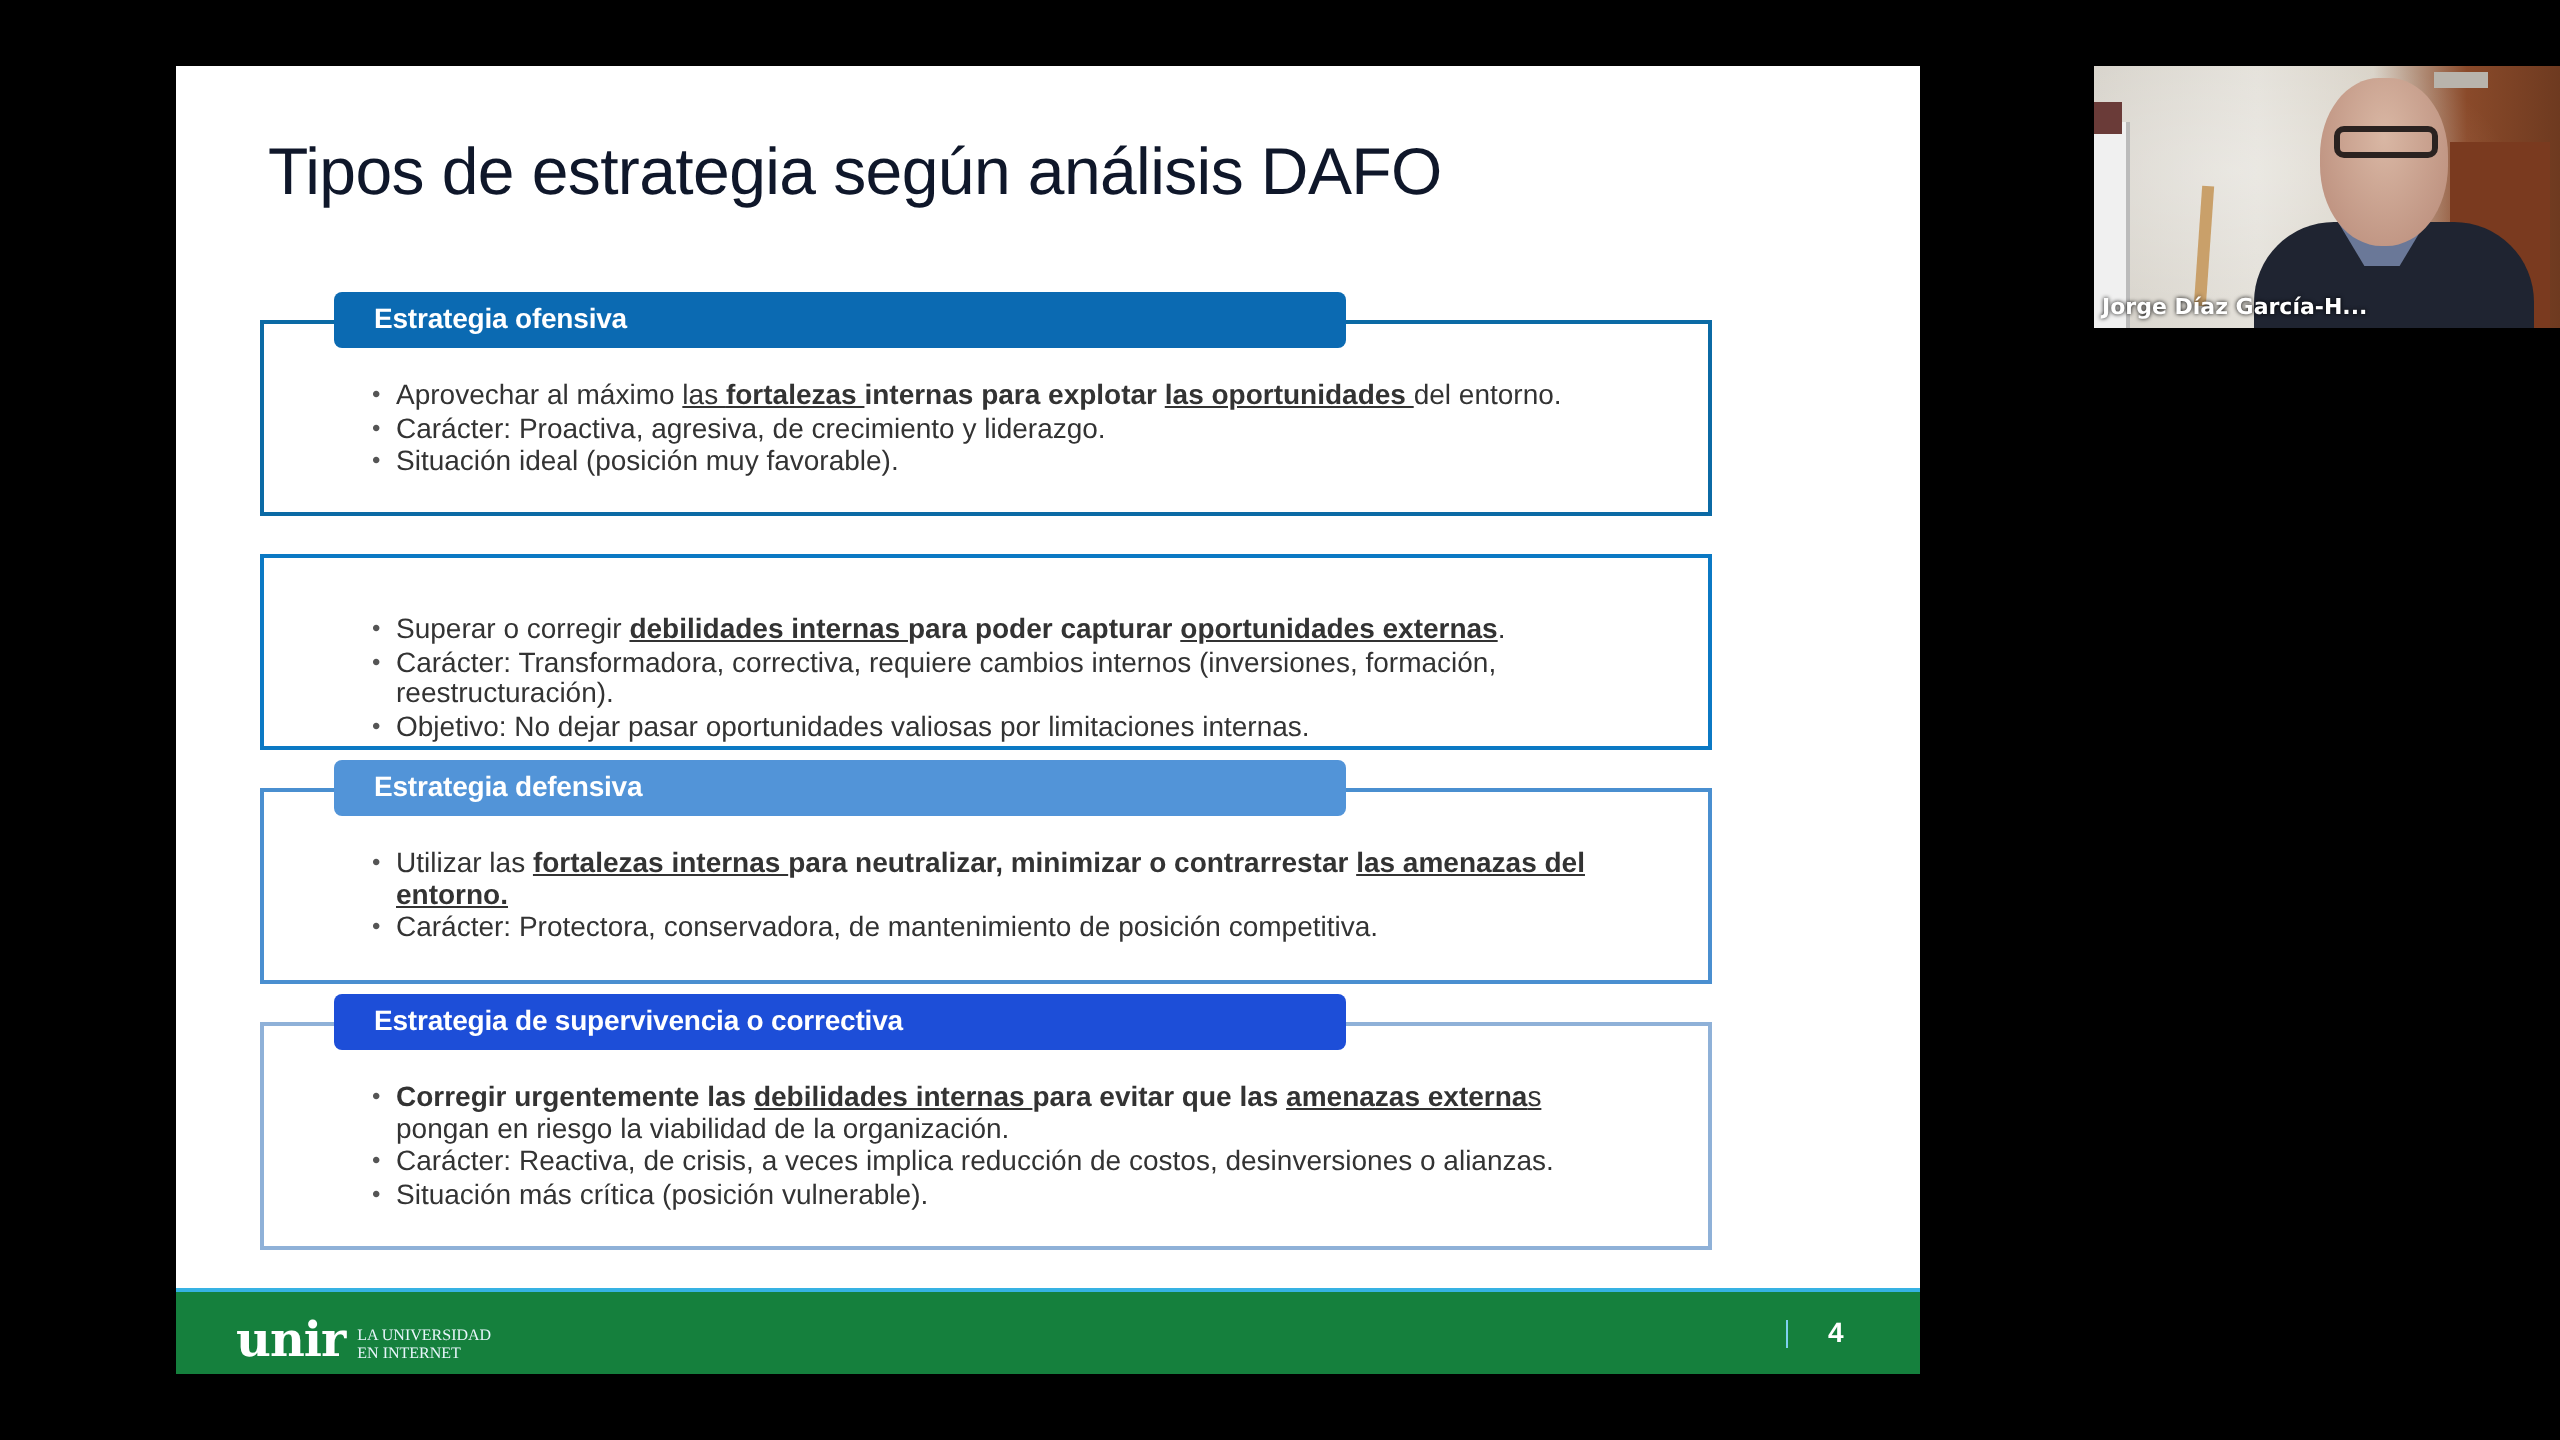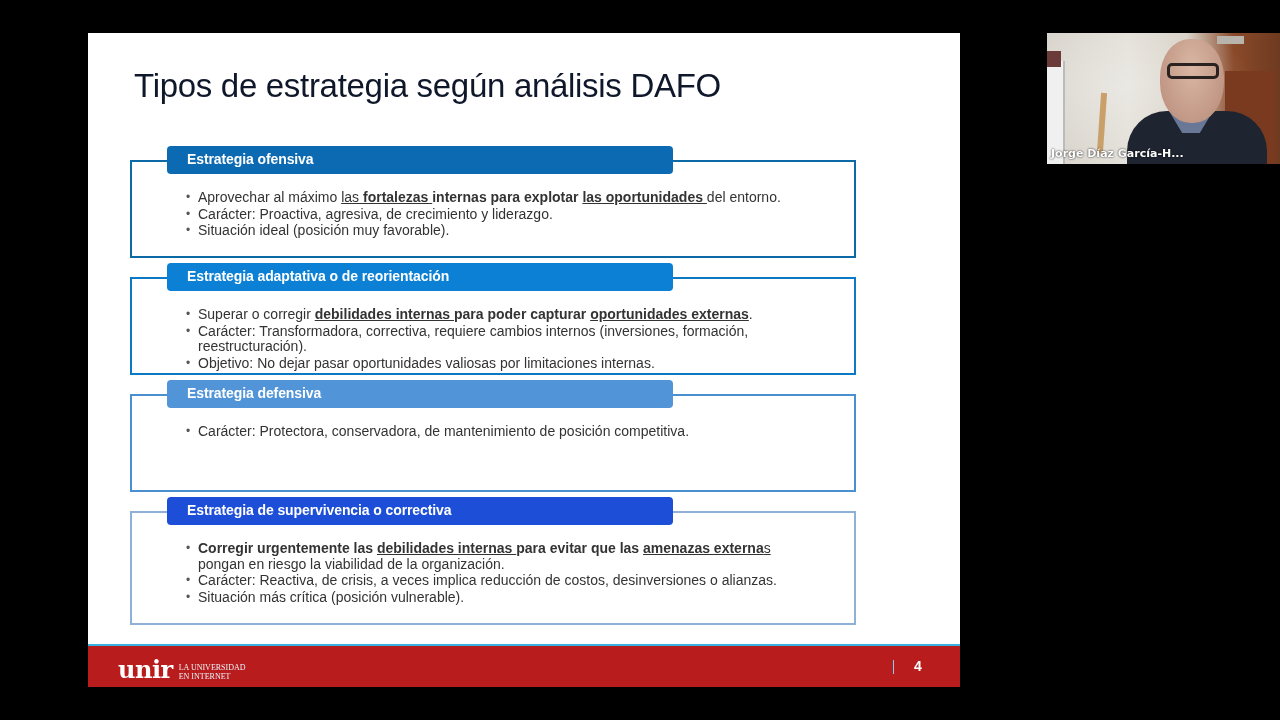--- a/index.html
+++ b/index.html
@@ -47,21 +47,21 @@
   #s3 { top: 347px; height: 112px; }
   #s3 .box { height: 98px; border-color: #4a8fd0; }
   #s3 .header { background: #5294d8; }
 
   #s4 { top: 464px; height: 128px; }
   #s4 .box { height: 114px; border-color: #8fb1d8; }
   #s4 .header { background: #1d4ed8; }
 
   .footer {
     position: absolute; left: 0; top: 611px; width: 996px; height: 43px;
-    background: #b91c1c; border-top: 2px solid #36b2e3; padding-left: 20px;
+    background: #15803d; border-top: 2px solid #36b2e3; padding-left: 20px;
   }
   .logo { position: absolute; left: 30px; top: 9px; display: flex; align-items: center; }
   .logo-mark {
     font-family: "DejaVu Serif", serif; font-weight: bold; color: #fff;
     font-size: 24px; letter-spacing: -0.5px;
   }
   .logo-tag {
     font-family: "Liberation Serif", serif; color: #e8f5fc; font-size: 8px;
     line-height: 9px; margin-left: 6px; margin-top: 4px;
   }
@@ -104,32 +104,32 @@
     <div class="header">Estrategia ofensiva</div>
     <ul>
         <li><span>Aprovechar al máximo </span><span class="u">las </span><span class="b u">fortalezas </span><span class="b">internas para explotar </span><span class="b u">las oportunidades </span><span>del entorno.</span></li>
         <li><span>Carácter: Proactiva, agresiva, de crecimiento y liderazgo.</span></li>
         <li><span>Situación ideal (posición muy favorable).</span></li>
       </ul>
   </div>
 
   <div class="section" id="s2">
     <div class="box"></div>
-    <div class="header">Estrategia adaptativa o de reorientación</div>
     <ul>
         <li><span>Superar o corregir </span><span class="b u">debilidades internas </span><span class="b">para poder capturar </span><span class="b u">oportunidades externas</span><span>.</span></li>
         <li><span>Carácter: Transformadora, correctiva, requiere cambios internos (inversiones, formación, reestructuración).</span></li>
         <li><span>Objetivo: No dejar pasar oportunidades valiosas por limitaciones internas.</span></li>
       </ul>
   </div>
 
   <div class="section" id="s3">
     <div class="box"></div>
     <div class="header">Estrategia defensiva</div>
     <ul>
+        <li><span> Utilizar las </span><span class="b u">fortalezas internas </span><span class="b">para neutralizar, minimizar o contrarrestar </span><span class="b u">las amenazas del entorno.</span></li>
         <li><span>Carácter: Protectora, conservadora, de mantenimiento de posición competitiva.</span></li>
       </ul>
   </div>
 
   <div class="section" id="s4">
     <div class="box"></div>
     <div class="header">Estrategia de supervivencia o correctiva</div>
     <ul>
         <li><span class="b">Corregir urgentemente las </span><span class="b u">debilidades internas </span><span class="b">para evitar que las </span><span class="b u">amenazas externa</span><span class="u">s</span><span> pongan en riesgo la viabilidad de la organización.</span></li>
         <li><span>Carácter: Reactiva, de crisis, a veces implica reducción de costos, desinversiones o alianzas.</span></li>

